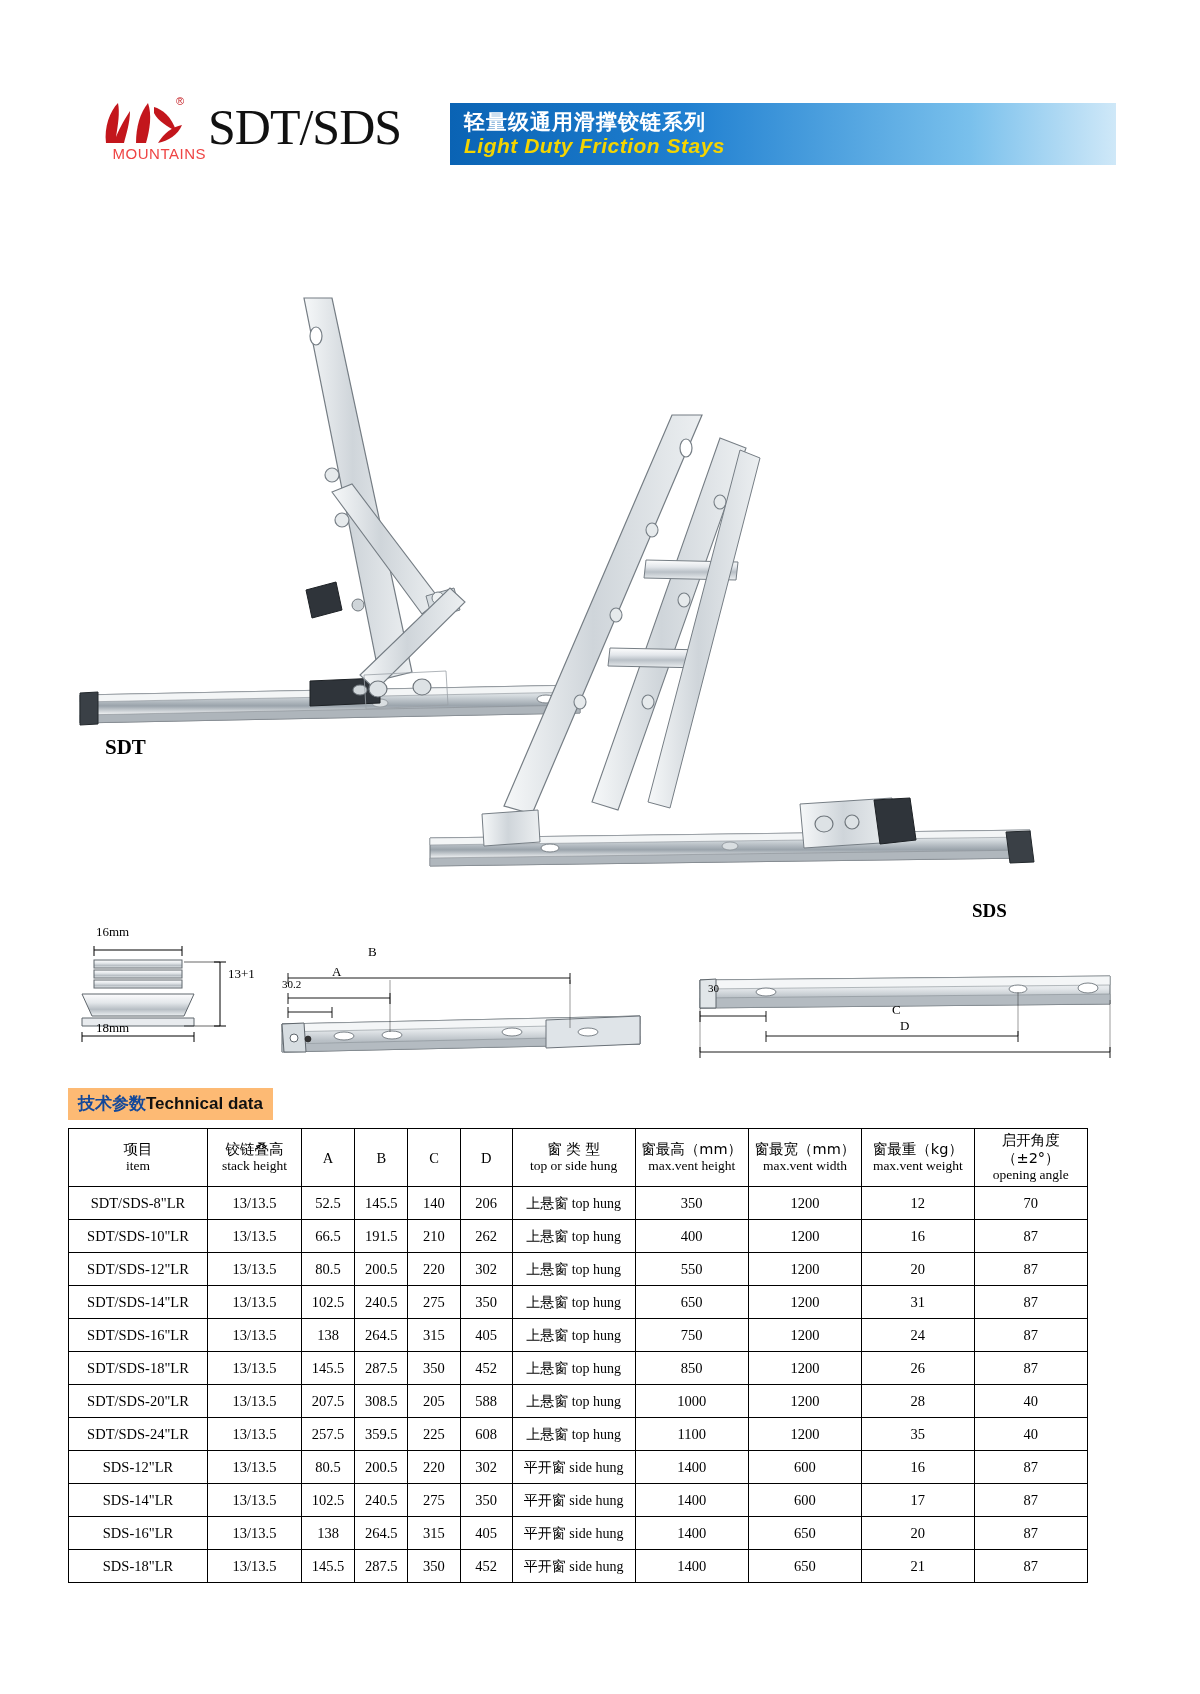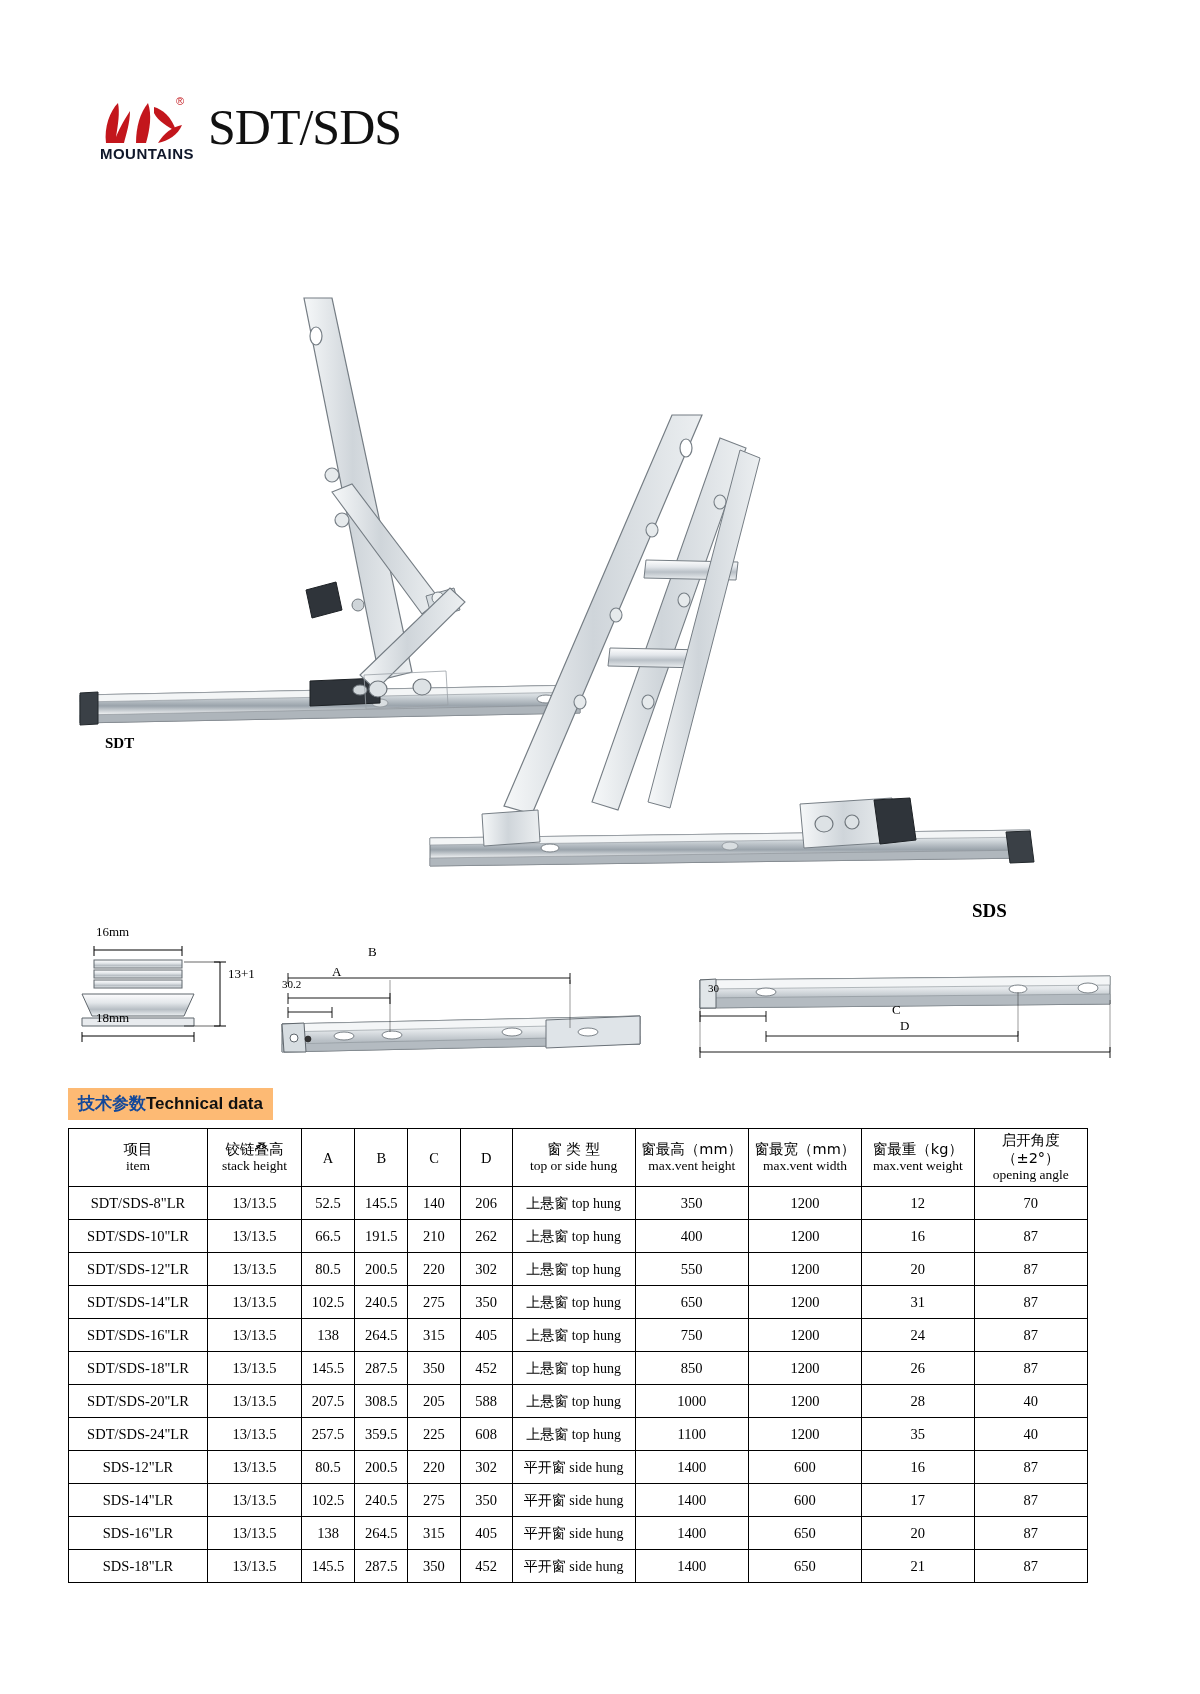--- a/index.html
+++ b/index.html
@@ -42,25 +42,25 @@
     left: 8px;
     top: 2px;
     width: 96px;
     height: 48px;
   }
   .logo-word {
     position: absolute;
     left: 0;
     top: 50px;
     width: 118px;
-    text-align: center;
-    font-weight: bold;
+    text-align: right;
+    font-weight: normal;
     font-size: 15px;
     letter-spacing: 0.5px;
-    color: #0f172a;
+    color: #ef4444;
     font-family: "Liberation Sans", sans-serif;
   }
   .logo-reg {
     position: absolute;
     left: 88px;
     top: 0px;
     font-size: 11px;
     color: #c3161c;
   }
   .series-title {
@@ -109,21 +109,21 @@
     position: absolute;
     left: 60px;
     top: 270px;
     width: 1080px;
     height: 680px;
   }
   .label-sdt {
     position: absolute;
     left: 45px;
     top: 465px;
-    font-size: 15px;
+    font-size: 21px;
     font-weight: bold;
     font-family: "Liberation Serif", serif;
   }
   .label-sds {
     position: absolute;
     left: 912px;
     top: 630px;
     font-size: 19px;
     font-weight: bold;
     font-family: "Liberation Serif", serif;
@@ -205,20 +205,24 @@
         <path d="M40,46 C40,30 44,16 52,6 C56,18 54,32 50,46 Z" fill="#c3161c"></path>
         <path d="M58,10 C66,12 76,20 80,34 C72,30 62,24 58,16 Z" fill="#c3161c"></path>
         <path d="M62,46 C68,36 76,30 86,28 C82,38 72,44 62,46 Z" fill="#c3161c"></path>
       </svg>
       <span class="logo-reg">®</span>
       <div class="logo-word">MOUNTAINS</div>
     </div>
 
     <div class="series-title">SDT/SDS</div>
 
+    <div class="blue-bar">
+      <div class="bar-cn">轻量级通用滑撑铰链系列</div>
+      <div class="bar-en">Light Duty Friction Stays</div>
+    </div>
   </div>
 
   <div class="illus">
 
     <svg width="1080" height="680" viewBox="0 0 1080 680">
       <defs>
         <linearGradient id="steel" x1="0" y1="0" x2="0" y2="1">
           <stop offset="0%" stop-color="#ffffff"></stop>
           <stop offset="35%" stop-color="#e2e6ea"></stop>
           <stop offset="60%" stop-color="#b9c0c7"></stop>
@@ -410,21 +414,21 @@
         <line x1="20" y1="107" x2="20" y2="118" stroke="#000" stroke-width="0.9"></line>
         <line x1="430" y1="107" x2="430" y2="118" stroke="#000" stroke-width="0.9"></line>
         <line x1="338" y1="52" x2="338" y2="96" stroke="#000" stroke-width="0.4"></line>
         <line x1="430" y1="60" x2="430" y2="112" stroke="#000" stroke-width="0.4"></line>
         <line x1="20" y1="68" x2="20" y2="112" stroke="#000" stroke-width="0.4"></line>
       </g>
     </svg>
 
     
     <span class="dim-text" style="left:36px; top:4px;">16mm</span>
-    <span class="dim-text" style="left:36px; top:90px;">18mm</span>
+    <span class="dim-text" style="left:36px; top:100px;">18mm</span>
     <span class="dim-text" style="left:168px; top:46px;">13+1</span>
     <span class="dim-text" style="left:308px; top:24px;">B</span>
     <span class="dim-text" style="left:272px; top:44px;">A</span>
     <span class="dim-text small" style="left:222px; top:58px;">30.2</span>
     <span class="dim-text small" style="left:648px; top:62px;">30</span>
     <span class="dim-text" style="left:832px; top:82px;">C</span>
     <span class="dim-text" style="left:840px; top:98px;">D</span>
   </div>
 
   <div class="tech-head">

